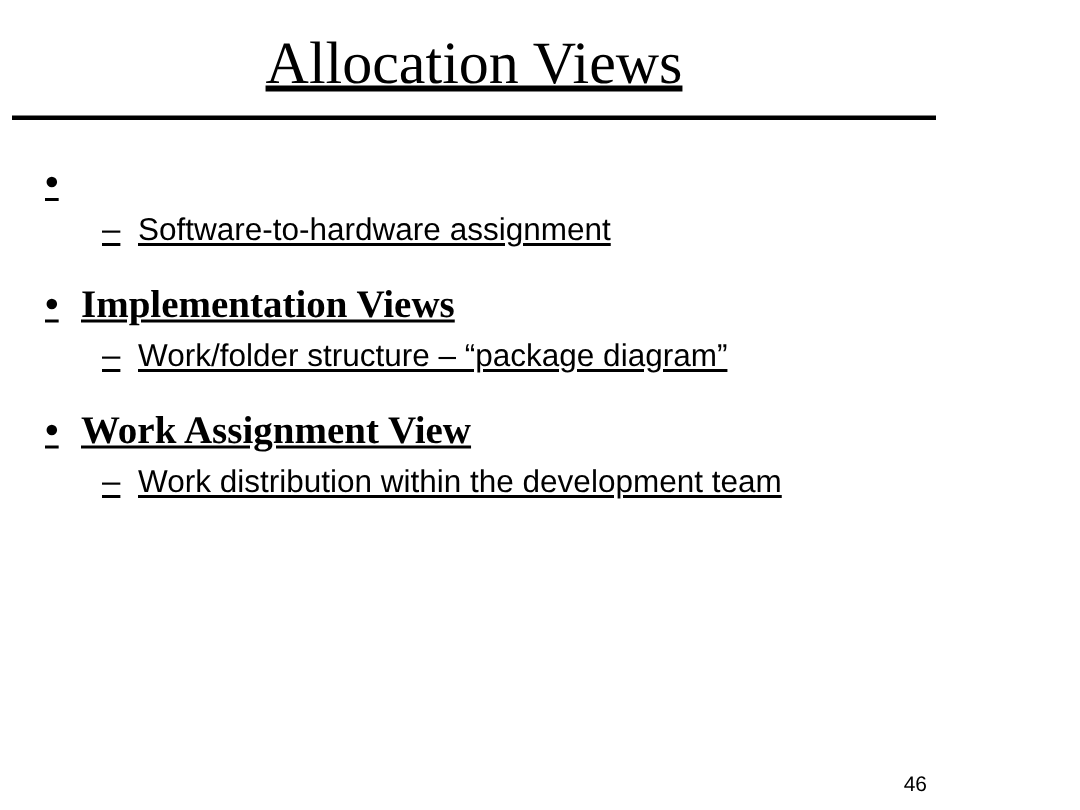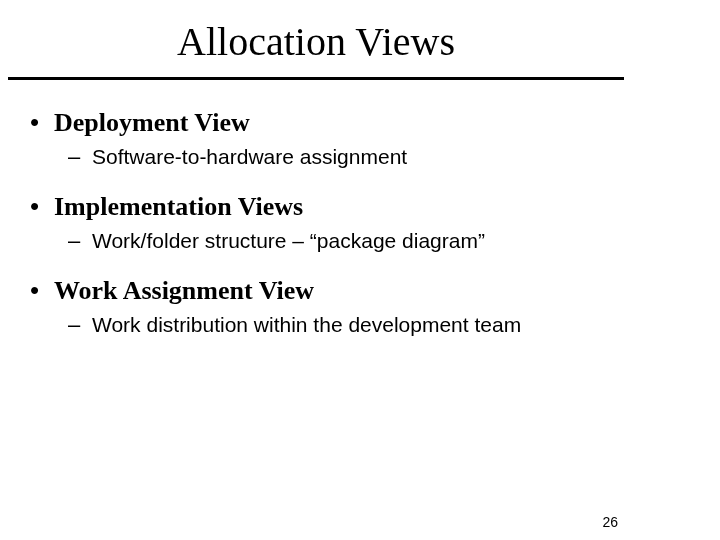--- a/index.html
+++ b/index.html
@@ -10,20 +10,21 @@
     background: #ffffff;
     font-family: Arial, Helvetica, sans-serif;
     position: relative;
     overflow: hidden;
   }
   .slide {
     width: 632px;
     height: 540px;
     position: relative;
     box-sizing: border-box;
+    text-decoration: underline;
   }
   .title {
     font-family: "Comic Sans MS", "Comic Sans", cursive;
     font-size: 40px;
     text-align: center;
     color: #000;
     padding-top: 18px;
     padding-bottom: 12px;
   }
   .title-rule {
@@ -89,21 +90,20 @@
 
 <div class="slide">
 
   <div class="title">Allocation Views</div>
   <hr class="title-rule">
 
   <div class="content">
 
     <div class="bullet-l1">
       <span class="dot">•</span>
-      <span class="text">Deployment View</span>
     </div>
     <div class="bullet-l2">
       <span class="dash">–</span>
       <span class="text">Software-to-hardware assignment</span>
     </div>
 
     <div class="bullet-l1">
       <span class="dot">•</span>
       <span class="text">Implementation Views</span>
     </div>
@@ -116,14 +116,14 @@
       <span class="dot">•</span>
       <span class="text">Work Assignment View</span>
     </div>
     <div class="bullet-l2">
       <span class="dash">–</span>
       <span class="text">Work distribution within the development team</span>
     </div>
 
   </div>
 
-  <div class="page-number">26</div>
+  <div class="page-number">46</div>
 </div>
 
 </body></html>

